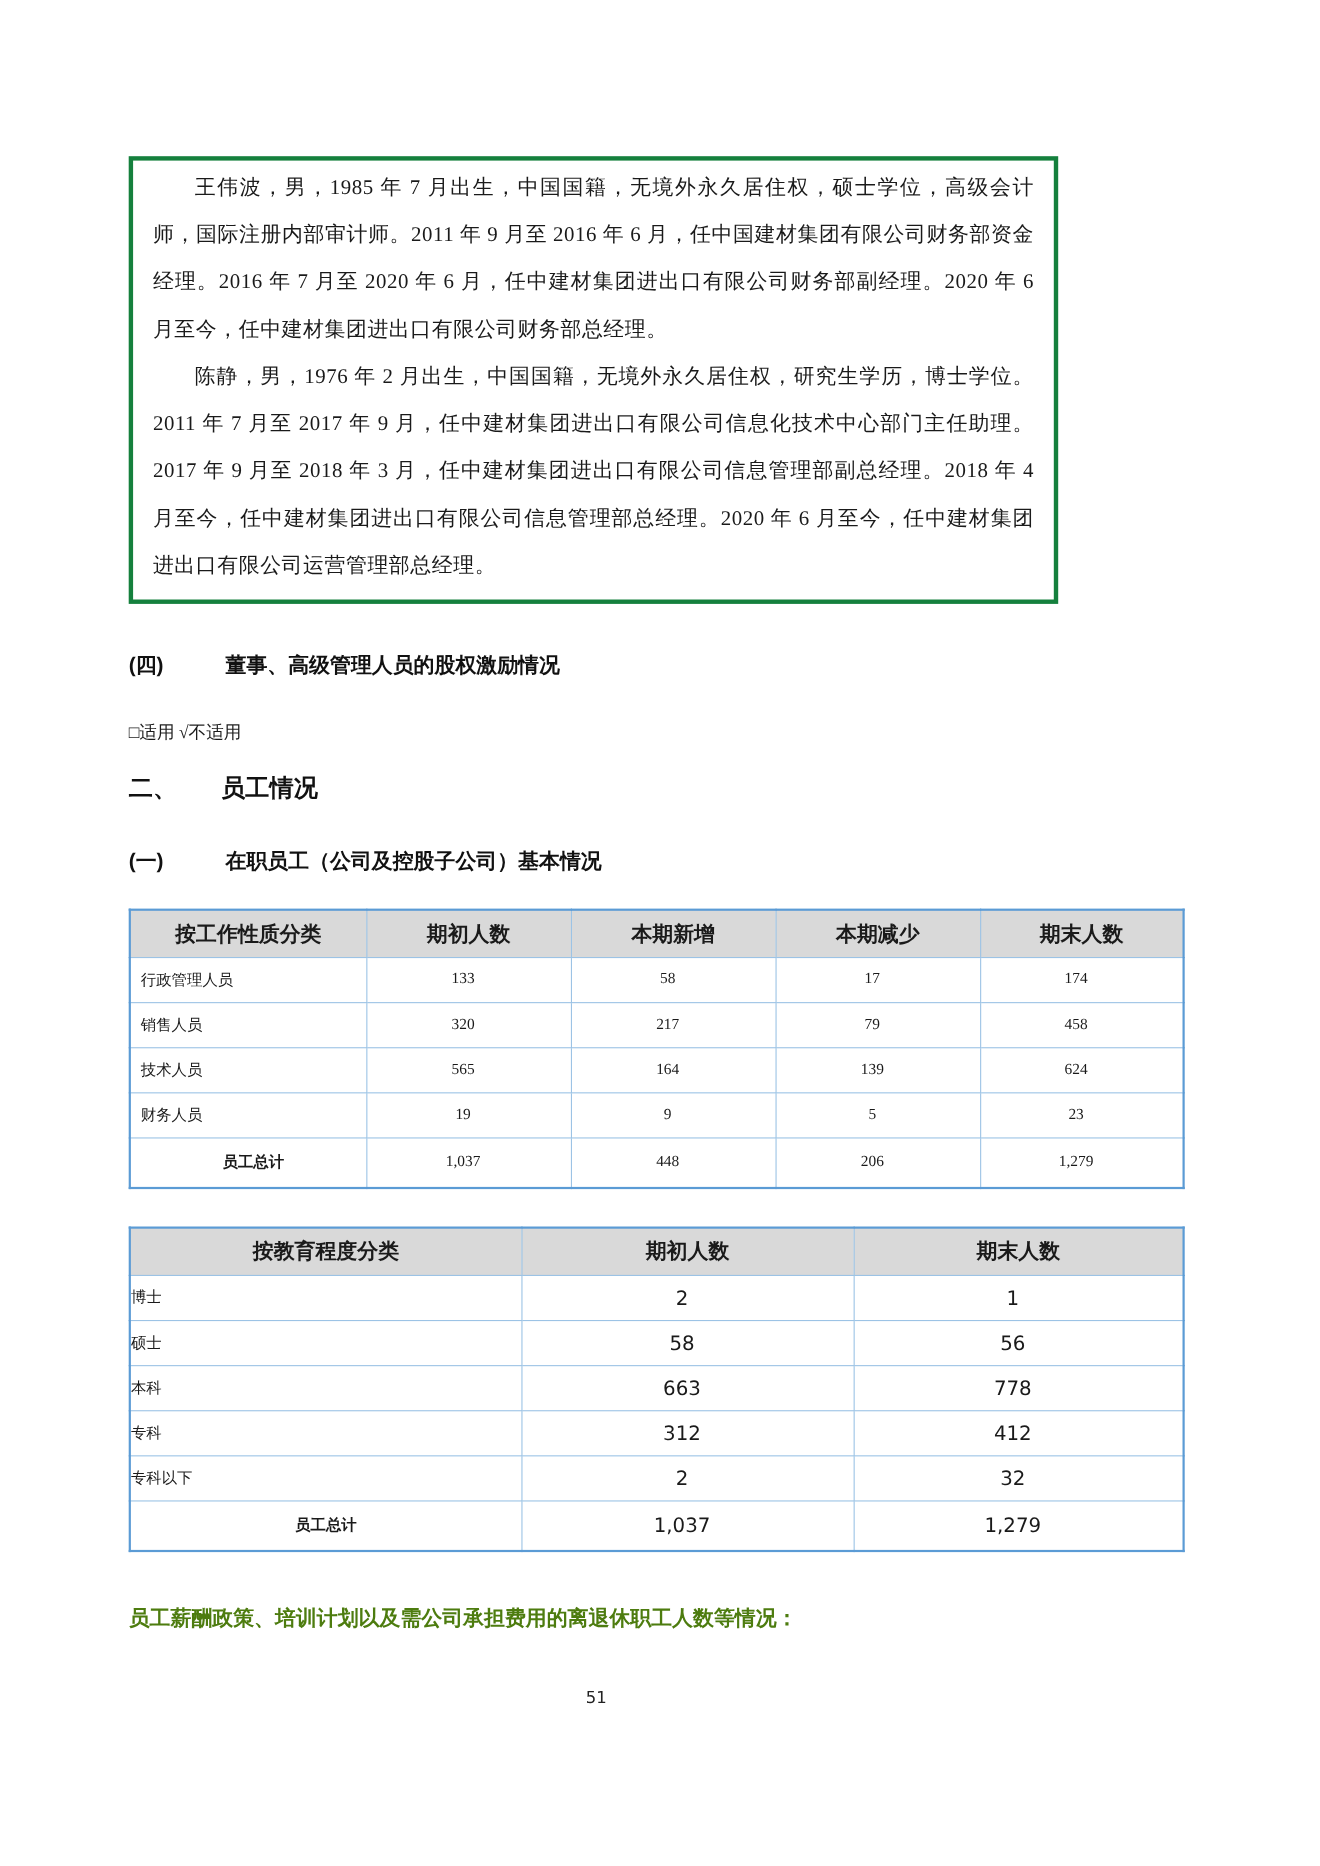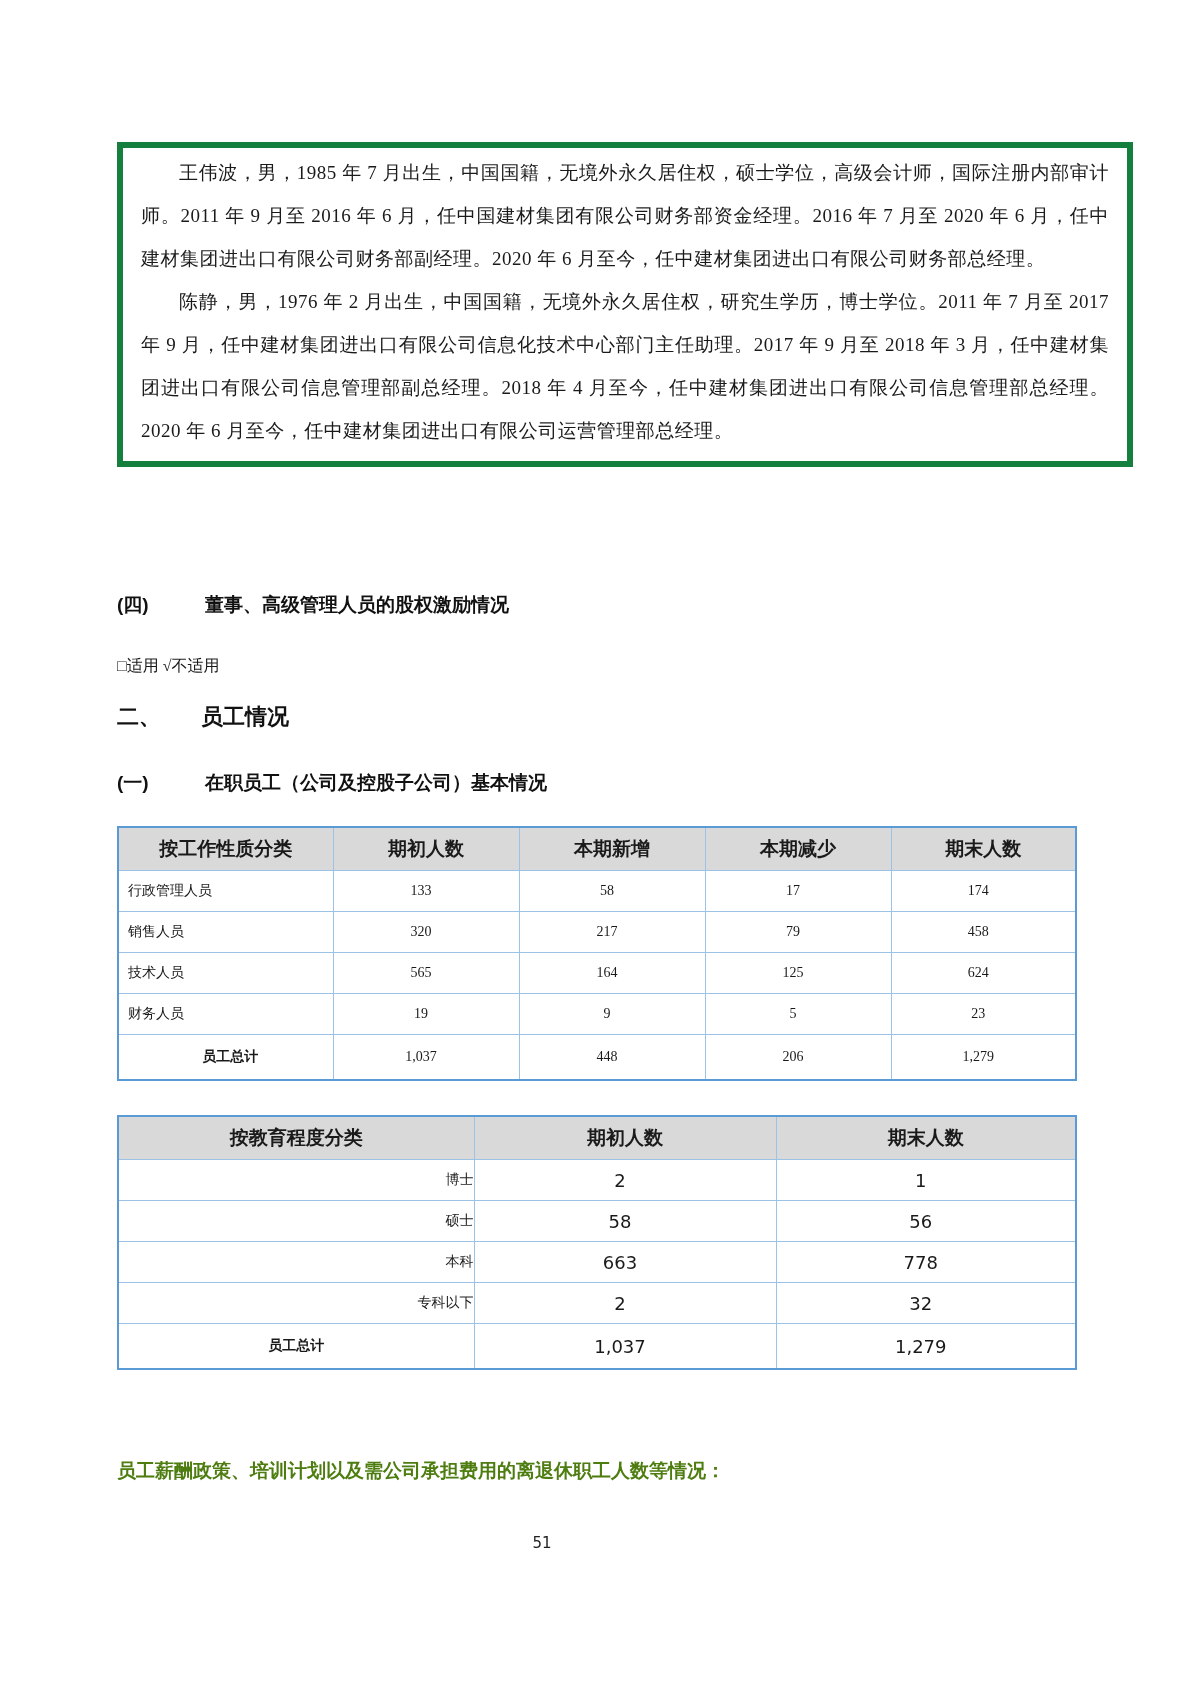--- a/index.html
+++ b/index.html
@@ -5,22 +5,22 @@
   html,body{margin:0;padding:0;}
   body{
     width:1200px;height:1696px;background:#ffffff;position:relative;
     font-family:"Liberation Serif","DejaVu Serif",serif;color:#1a1a1a;
     overflow:hidden;
   }
   .abs{position:absolute;}
 
   
   .bio-box{
-    left:117px;top:142px;width:1016px;box-sizing:border-box;
-    border:6px solid #15803d;padding:3px 18px 9px 18px;background:#fff;
+    left:117px;top:142px;width:845px;box-sizing:border-box;
+    border:4px solid #15803d;padding:3px 18px 9px 18px;background:#fff;
   }
   .bio-box p{
     margin:0;font-size:19px;line-height:43px;text-align:justify;
     text-indent:2em;letter-spacing:0.5px;
   }
 
   
   .heading{display:flex;font-family:"Liberation Sans","DejaVu Sans",sans-serif;font-weight:bold;color:#111;}
   .heading .h-num{flex:0 0 88px;}
   .h-l4{left:117px;top:592px;font-size:19px;width:960px;}
@@ -40,21 +40,21 @@
     background:#D9D9D9;height:42px;
     font-family:"Liberation Sans","DejaVu Sans",sans-serif;
     font-weight:bold;font-size:19px;text-align:center;
     border:1px solid #9CC3E5;padding:0;
   }
   td{
     height:40px;font-size:14px;border:1px solid #9CC3E5;padding:0;
     background:#fff;
   }
   td.lbl-left{text-align:left;padding-left:9px;}
-  td.lbl-center{text-align:right;}
+  td.lbl-center{text-align:left;}
   td.num{text-align:center;padding-right:10px;}
   .t2 td.num{font-family:"DejaVu Sans","Liberation Sans",sans-serif;font-size:18px;}
   tr.total td{height:44px;}
   tr.total td.lbl-left,tr.total td.lbl-center{
     text-align:center;font-family:"Liberation Sans","DejaVu Sans",sans-serif;font-weight:bold;
   }
 
   
   .note{
     left:117px;top:1458px;width:960px;font-size:19px;font-weight:bold;
@@ -119,21 +119,21 @@
       <td class="lbl-left">销售人员</td>
       <td class="num">320</td>
       <td class="num">217</td>
       <td class="num">79</td>
       <td class="num">458</td>
     </tr>
     <tr>
       <td class="lbl-left">技术人员</td>
       <td class="num">565</td>
       <td class="num">164</td>
-      <td class="num">125</td>
+      <td class="num">139</td>
       <td class="num">624</td>
     </tr>
     <tr>
       <td class="lbl-left">财务人员</td>
       <td class="num">19</td>
       <td class="num">9</td>
       <td class="num">5</td>
       <td class="num">23</td>
     </tr>
     <tr class="total">
@@ -169,20 +169,25 @@
       <td class="lbl-center">硕士</td>
       <td class="num">58</td>
       <td class="num">56</td>
     </tr>
     <tr>
       <td class="lbl-center">本科</td>
       <td class="num">663</td>
       <td class="num">778</td>
     </tr>
     <tr>
+      <td class="lbl-center">专科</td>
+      <td class="num">312</td>
+      <td class="num">412</td>
+    </tr>
+    <tr>
       <td class="lbl-center">专科以下</td>
       <td class="num">2</td>
       <td class="num">32</td>
     </tr>
     <tr class="total">
       <td class="lbl-center">员工总计</td>
       <td class="num">1,037</td>
       <td class="num">1,279</td>
     </tr>
   </tbody>

